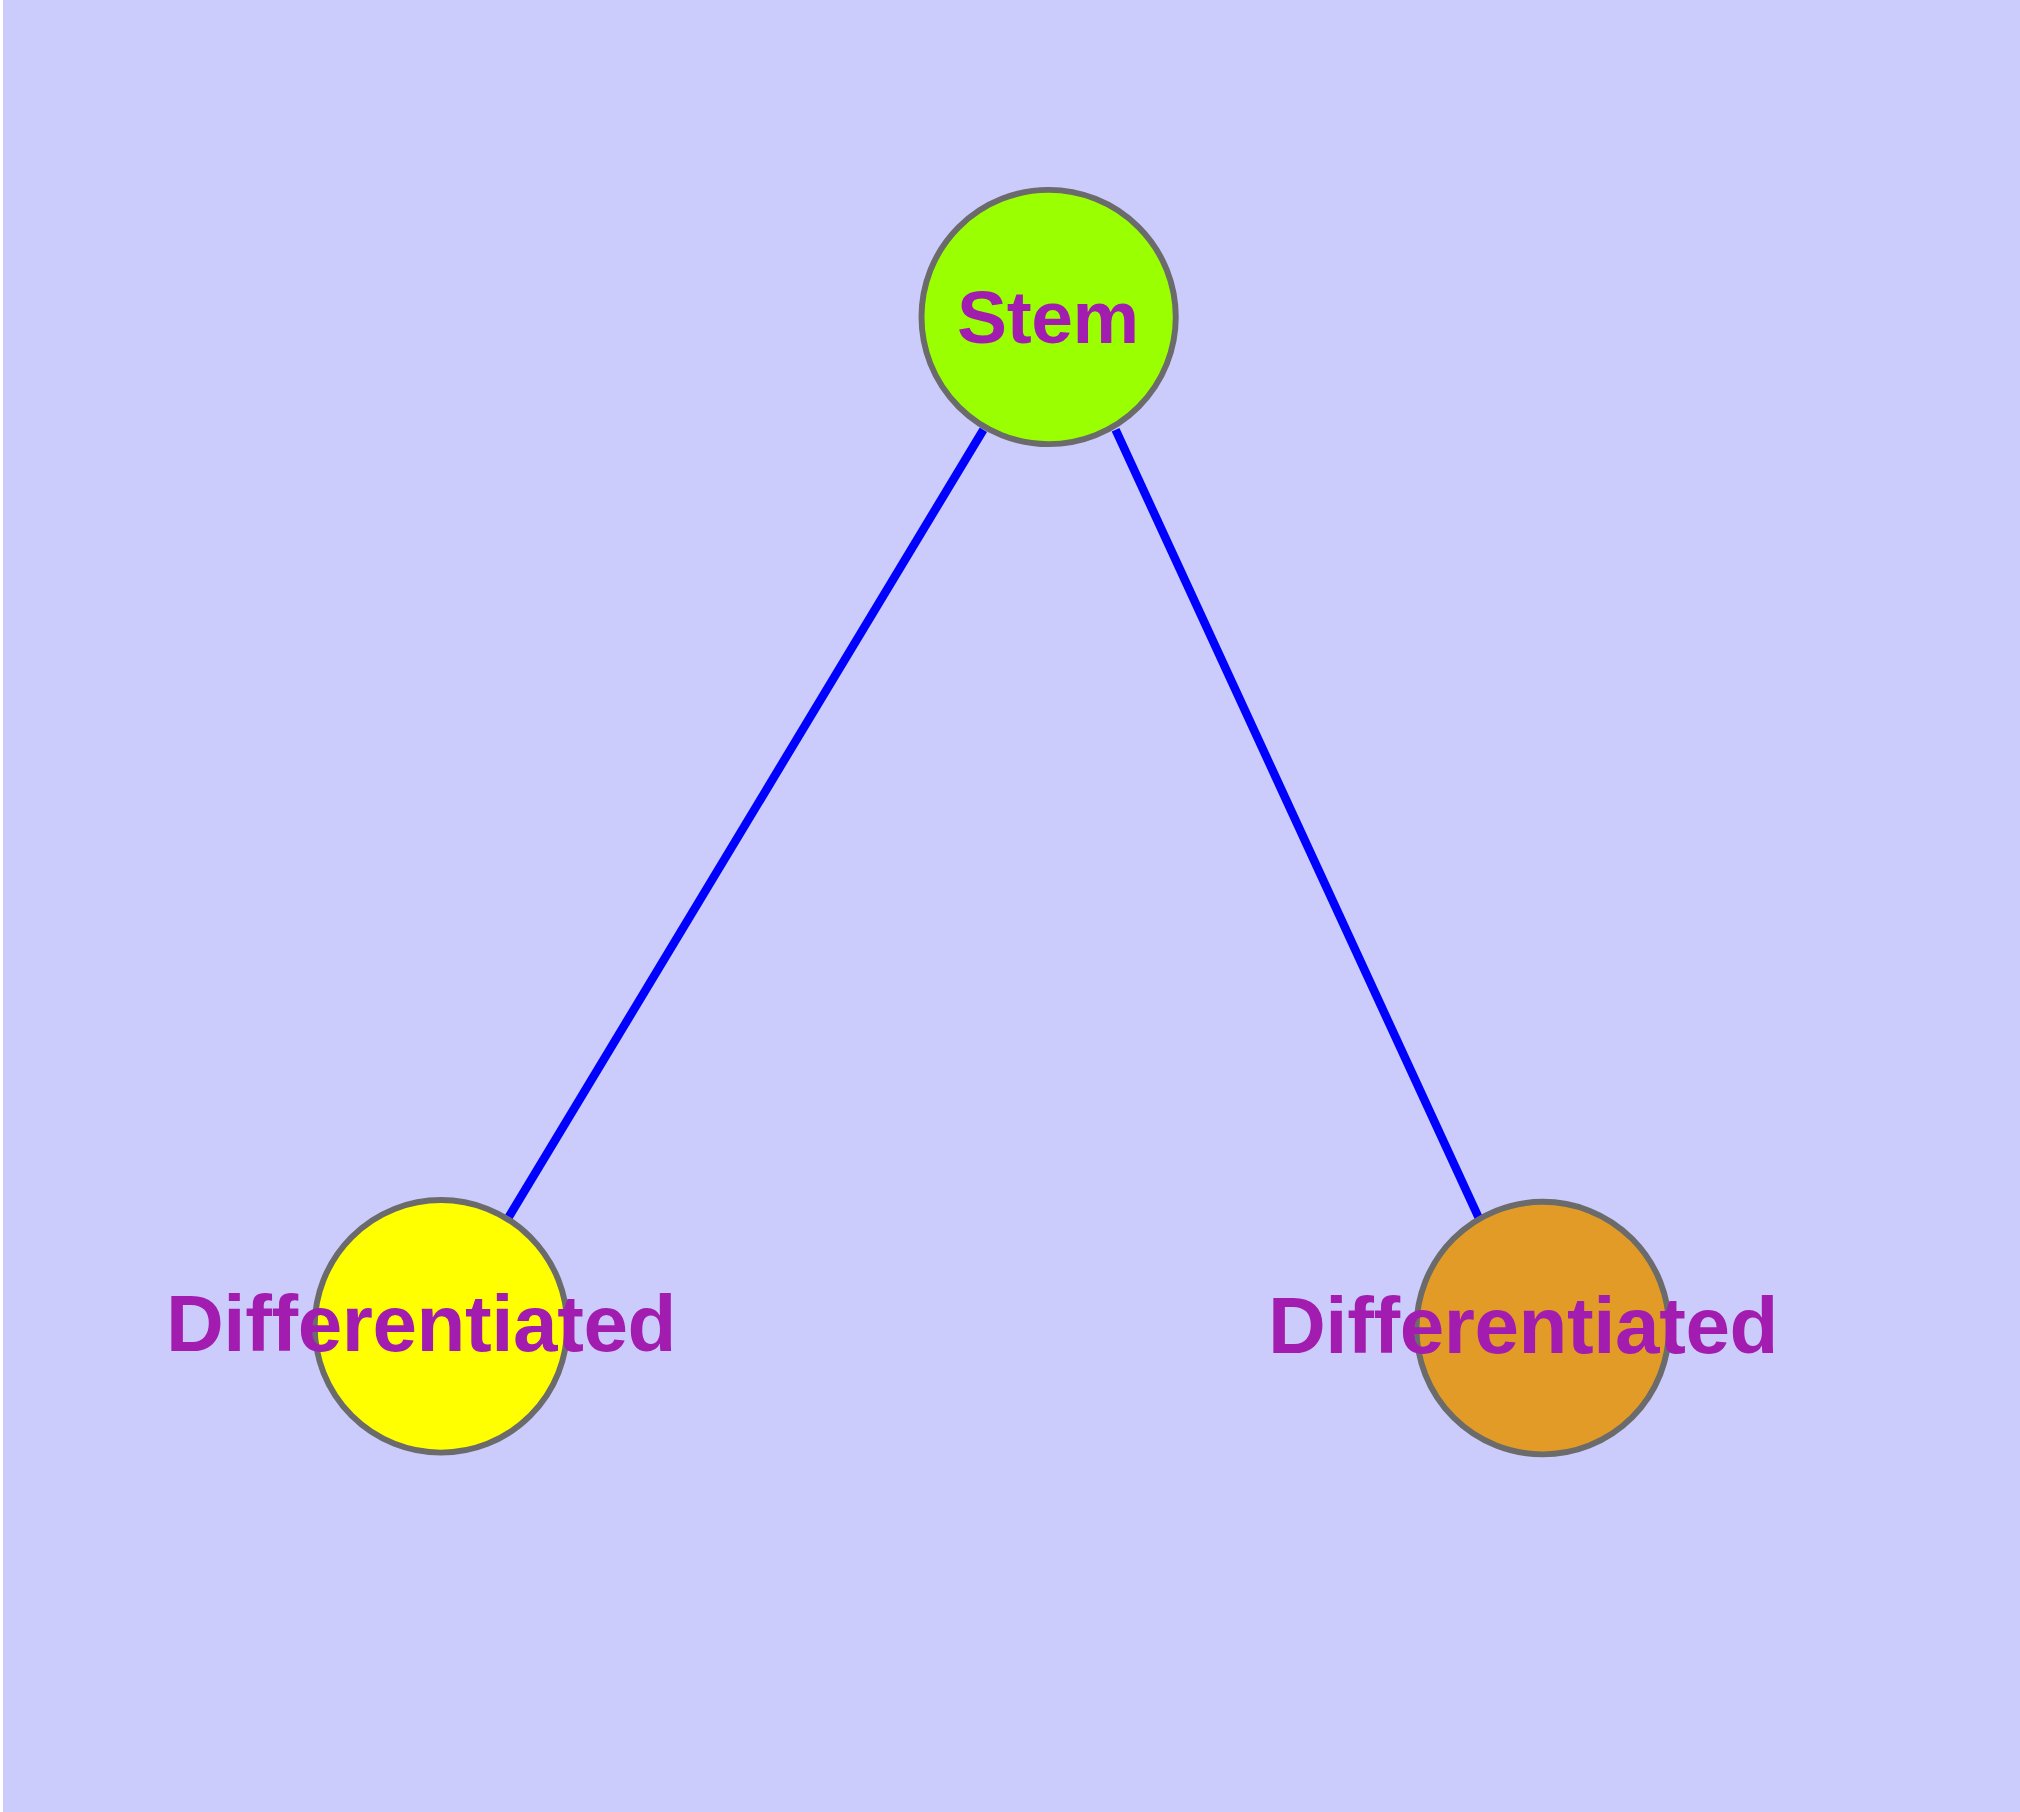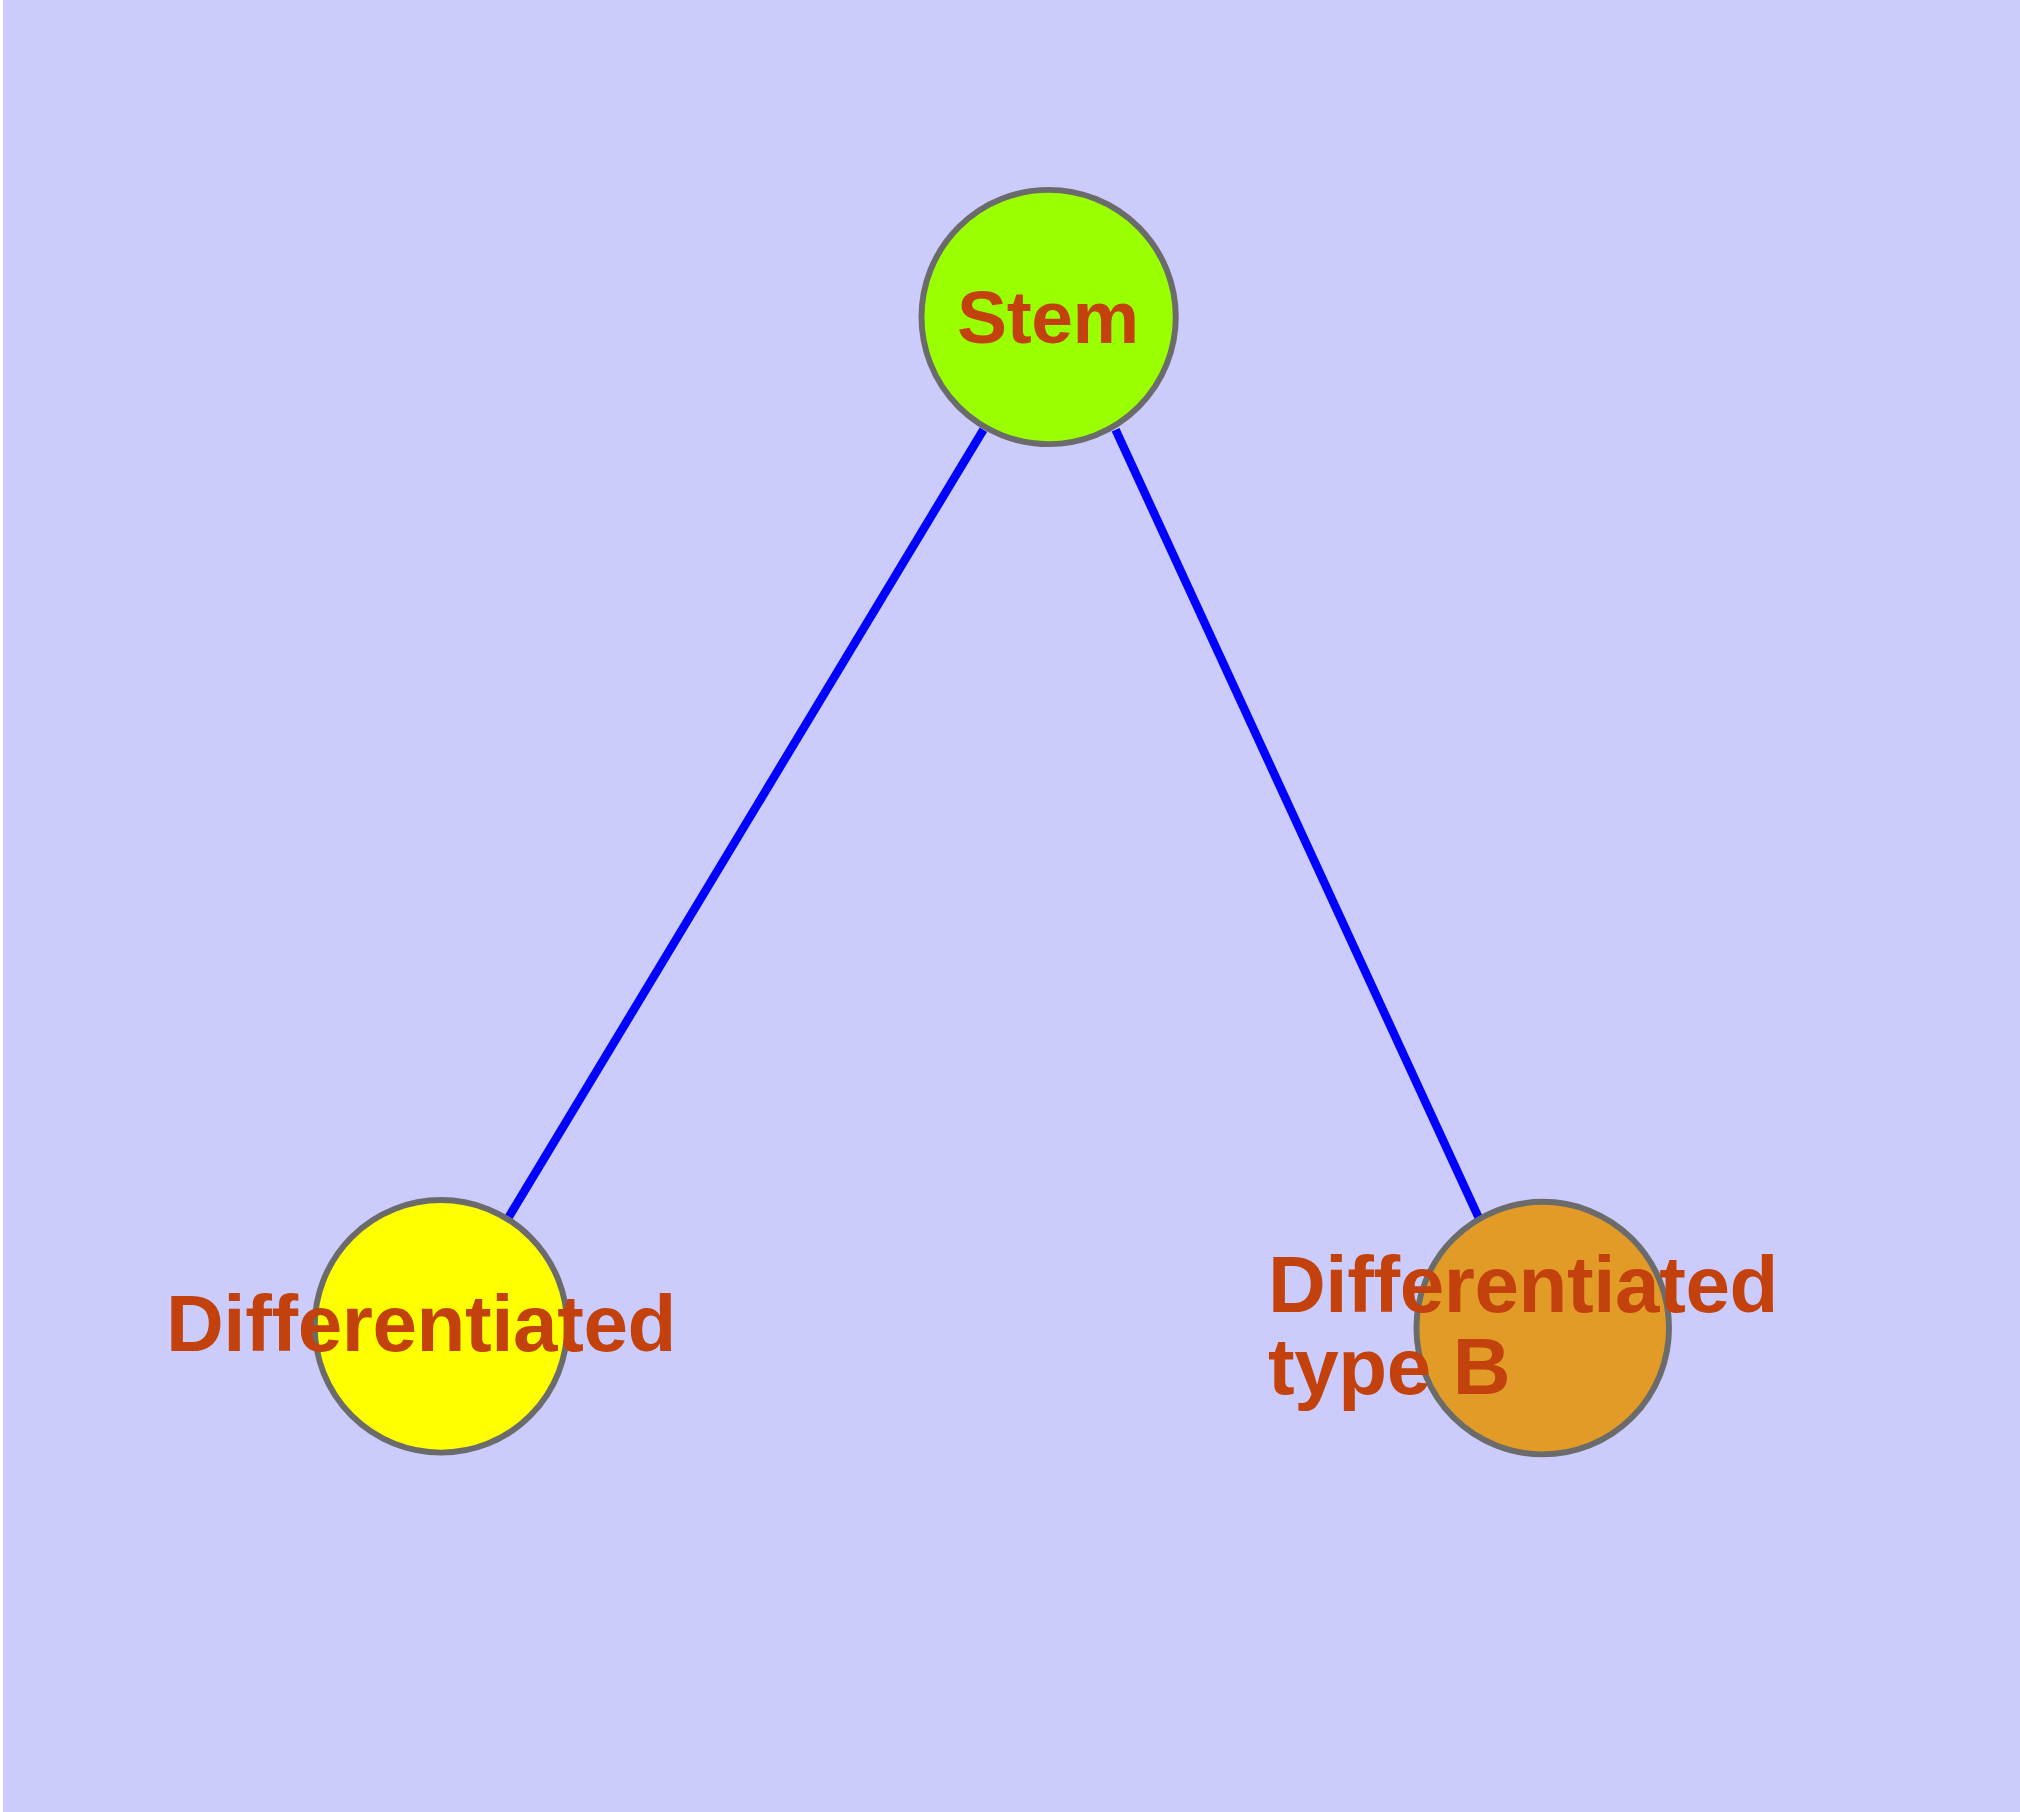--- a/index.html
+++ b/index.html
@@ -27,22 +27,22 @@
     position: absolute;
     left: 0;
     top: 0;
     width: 2021px;
     height: 1812px;
   }
   .node-label {
     position: absolute;
     font-family: "Liberation Sans", "DejaVu Sans", sans-serif;
     font-weight: bold;
-    color: #c2410c;
-    text-align: left;
+    color: #a21caf;
+    text-align: right;
     white-space: pre;
     line-height: 1.02;
     letter-spacing: -0.4px;
     pointer-events: none;
   }
   #label-stem {
     font-size: 75px;
     left: 1048px;
     top: 317px;
     transform: translate(-50%, -50%);
@@ -78,16 +78,16 @@
       <circle cx="1237" cy="374" r="150" fill="#9aff00" stroke="#6b6b6b" stroke-width="7"></circle>
       <circle cx="520" cy="1565" r="149" fill="#ffff00" stroke="#6b6b6b" stroke-width="7"></circle>
       <circle cx="1820" cy="1567" r="149" fill="#e39b28" stroke="#6b6b6b" stroke-width="7"></circle>
     </g>
   </svg>
 
   <div class="node-label" id="label-stem"><span>Stem</span></div>
 
   <div class="node-label" id="label-a"><span>Differentiated</span><br></div>
 
-  <div class="node-label" id="label-b"><span>Differentiated</span><br><span>type B</span></div>
+  <div class="node-label" id="label-b"><span>Differentiated</span><br></div>
 
 </div>
 
 
 </body></html>

